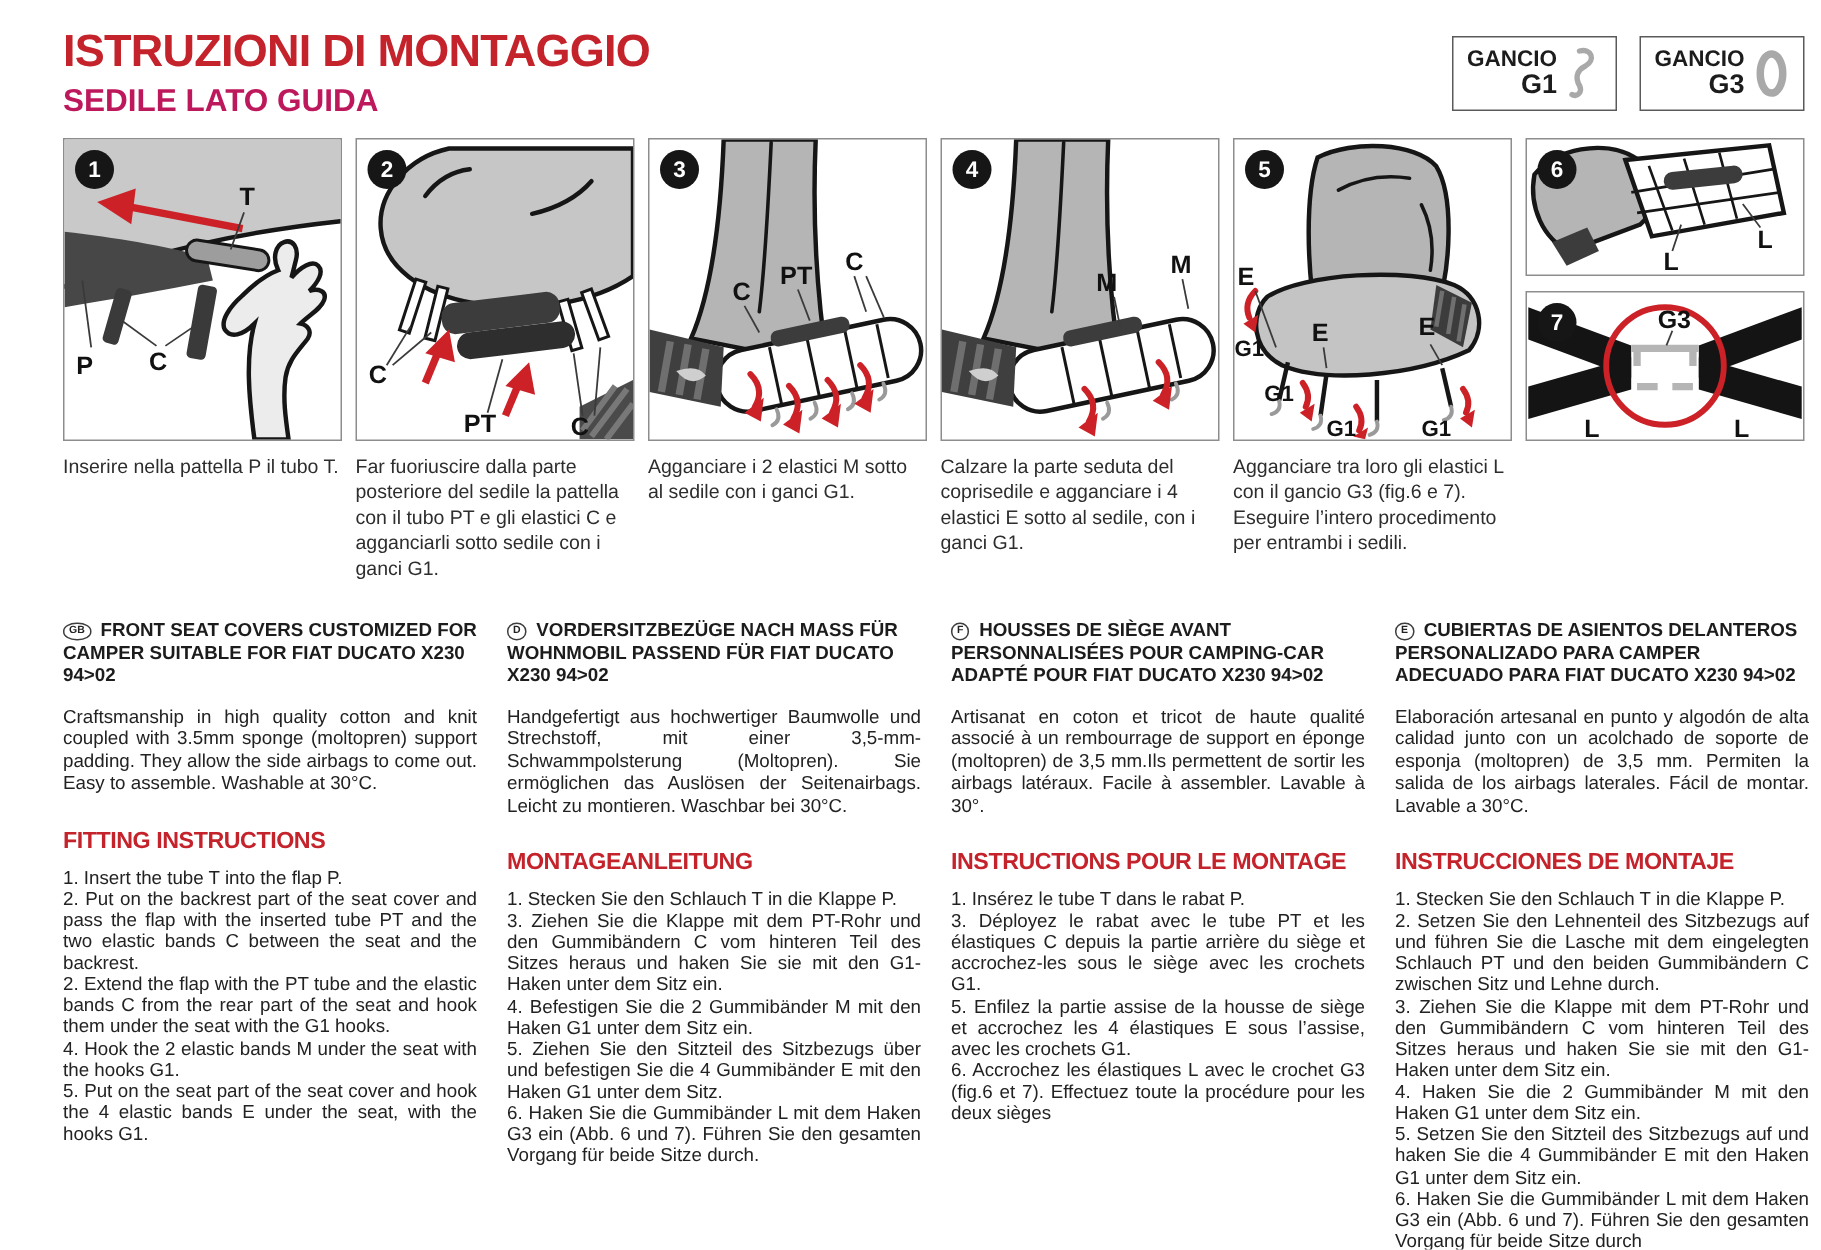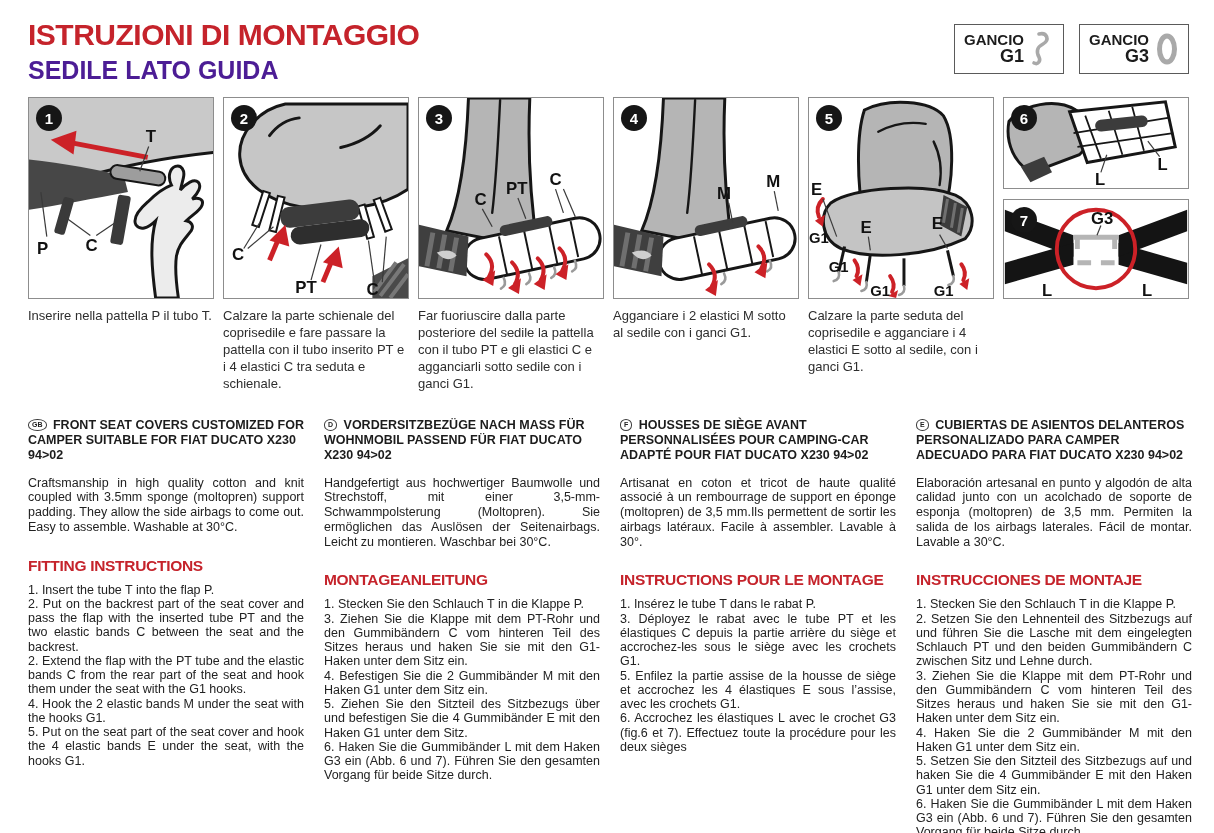--- a/index.html
+++ b/index.html
@@ -1,23 +1,23 @@
 <!DOCTYPE html>
 <html><head>
 <meta charset="utf-8">
 <style>
   :root { --red:#c5232b; --ink:#1c1c1c; }
   * { box-sizing:border-box; }
   body { margin:0; background:#ffffff; font-family:"Liberation Sans", sans-serif; color:var(--ink); }
-  .page { position:relative; width:1214px; height:833px; background:#fff; overflow:hidden; padding:12px 10px 0 28px; }
+  .page { position:relative; width:1214px; height:833px; background:#fff; overflow:hidden; padding:12px 10px 0 42px; }
 
   
   .hdr { display:flex; justify-content:space-between; align-items:flex-start; width:1161px; }
   .title { color:var(--red); font-size:30px; font-weight:bold; letter-spacing:-0.5px; margin:6px 0 4px; }
-  .subtitle { font-size:25px; font-weight:bold; margin:0; color:#4c1d95; }
+  .subtitle { font-size:21px; font-weight:bold; margin:0; color:#be185d; }
   .hookboxes { display:flex; gap:15px; margin-top:12px; }
   .hookbox { width:110px; height:50px; border:1.5px solid #5a5a5a; display:flex; align-items:center; justify-content:flex-end; gap:6px; padding:3px 9px; background:#fff; }
   .hooklabel { text-align:right; font-weight:bold; line-height:1.05; font-size:15px; }
   .hooklabel .code { font-size:18px; }
 
   
   .panels { display:flex; gap:9px; margin-top:12px; width:1161px; }
   .panel { position:relative; width:186px; height:202px; border:1px solid #8d8d8d; background:#fff; flex:none; }
   .panel svg { position:absolute; inset:0; width:100%; height:100%; }
   .pcol { width:186px; display:flex; flex-direction:column; gap:10px; flex:none; }
@@ -271,24 +271,24 @@
           <text x="88" y="24">G3</text>
           <text x="38" y="98">L</text>
           <text x="140" y="98">L</text>
         </svg>
       </div>
     </div>
   </div>
 
   <div class="captions">
     <div class="caption">Inserire nella pattella P il tubo T.</div>
-    <div class="caption">Calzare la parte schienale del coprisedile e fare passare la pattella con il tubo inserito PT e i 4 elastici C tra seduta e schienale.</div>
     <div class="caption">Far fuoriuscire dalla parte posteriore del sedile la pattella con il tubo PT e gli elastici C e agganciarli sotto sedile con i ganci G1.</div>
     <div class="caption">Agganciare i 2 elastici M sotto al sedile con i ganci G1.</div>
     <div class="caption">Calzare la parte seduta del coprisedile e agganciare i 4 elastici E sotto al sedile, con i ganci G1.</div>
+    <div class="caption">Agganciare tra loro gli elastici L con il gancio G3 (fig.6 e 7). Eseguire l’intero procedimento per entrambi i sedili.</div>
   </div>
 
   <div class="langs">
 
     <section class="langcol">
       <h3 class="langhdr"><span class="flag">GB</span> <span>FRONT SEAT COVERS CUSTOMIZED FOR CAMPER SUITABLE FOR FIAT DUCATO X230 94&gt;02</span></h3>
       <p class="desc">Craftsmanship in high quality cotton and knit coupled with 3.5mm sponge (moltopren) support padding. They allow the side airbags to come out. Easy to assemble. Washable at 30°C.</p>
       <h4 class="insttitle">FITTING INSTRUCTIONS</h4>
       <div>
         <p class="institem">1. Insert the tube T into the flap P.</p>

